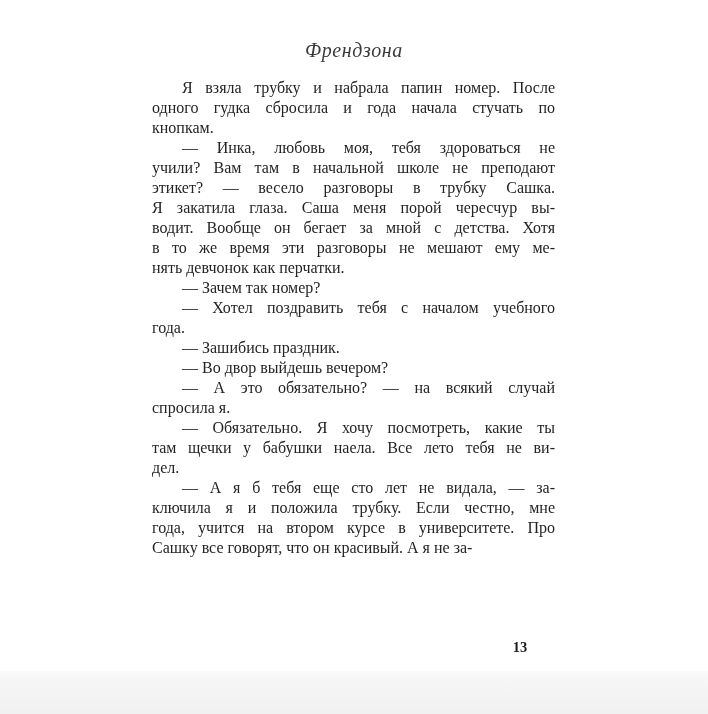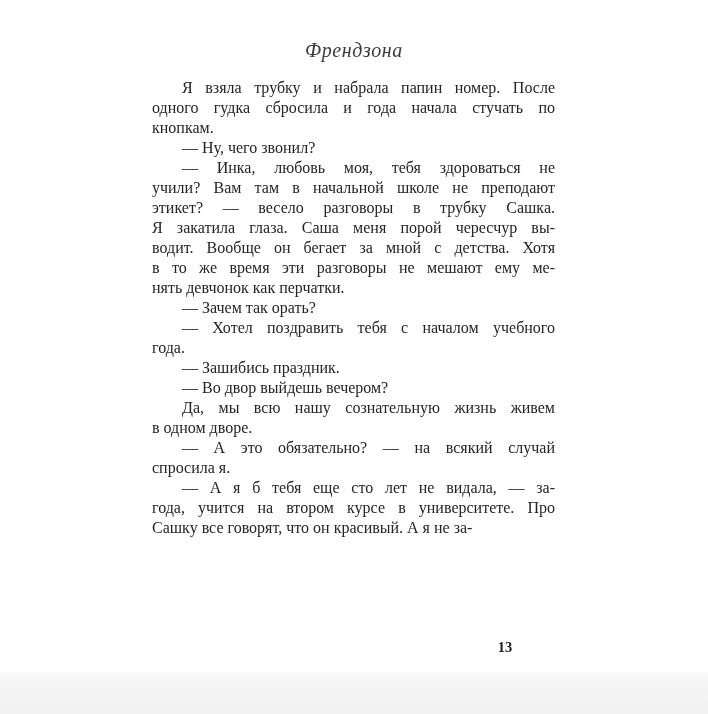--- a/index.html
+++ b/index.html
@@ -39,21 +39,21 @@
     overflow: hidden;
     white-space: normal;
   }
   .line.jst {
     text-align: justify;
     text-align-last: justify;
   }
   .line.first { padding-left: 30px; }
   .folio {
     position: absolute;
-    left: 473px;
+    left: 488px;
     top: 639px;
     width: 64px;
     text-align: center;
     font-weight: bold;
     font-size: 14.5px;
     color: #202020;
   }
   .footer-strip {
     position: absolute;
     left: 0;
@@ -69,54 +69,53 @@
 <div class="screen">
   <div class="running-title">Френдзона</div>
 
   <div class="text-block" id="text-block">
       <div class="para">
         <div class="line first jst">Я взяла трубку и набрала папин номер. После</div>
         <div class="line jst">одного гудка сбросила и года начала стучать по</div>
         <div class="line">кнопкам.</div>
       </div>
       <div class="para">
-        <div class="line first">— Ну, чего звонил?</div>
-      </div>
-      <div class="para">
         <div class="line first jst">— Инка, любовь моя, тебя здороваться не</div>
         <div class="line jst">учили? Вам там в начальной школе не преподают</div>
         <div class="line jst">этикет? — весело разговоры в трубку Сашка.</div>
         <div class="line jst">Я закатила глаза. Саша меня порой чересчур вы-</div>
         <div class="line jst">водит. Вообще он бегает за мной с детства. Хотя</div>
         <div class="line jst">в то же время эти разговоры не мешают ему ме-</div>
         <div class="line">нять девчонок как перчатки.</div>
       </div>
       <div class="para">
-        <div class="line first">— Зачем так орать?</div>
+        <div class="line first">— Зачем так номер?</div>
       </div>
       <div class="para">
         <div class="line first jst">— Хотел поздравить тебя с началом учебного</div>
         <div class="line">года.</div>
       </div>
       <div class="para">
         <div class="line first">— Зашибись праздник.</div>
       </div>
       <div class="para">
         <div class="line first">— Во двор выйдешь вечером?</div>
       </div>
       <div class="para">
-        <div class="line first jst">Да, мы всю нашу сознательную жизнь живем</div>
-        <div class="line">в одном дворе.</div>
-      </div>
-      <div class="para">
         <div class="line first jst">— А это обязательно? — на всякий случай</div>
         <div class="line">спросила я.</div>
       </div>
       <div class="para">
+        <div class="line first jst">— Обязательно. Я хочу посмотреть, какие ты</div>
+        <div class="line jst">там щечки у бабушки наела. Все лето тебя не ви-</div>
+        <div class="line">дел.</div>
+      </div>
+      <div class="para">
         <div class="line first jst">— А я б тебя еще сто лет не видала, — за-</div>
+        <div class="line jst">ключила я и положила трубку. Если честно, мне</div>
         <div class="line jst">года, учится на втором курсе в университете. Про</div>
         <div class="line">Сашку все говорят, что он красивый. А я не за-</div>
       </div>
     </div>
 
   <div class="folio">13</div>
 
   <div class="footer-strip"></div>
 </div>
 

